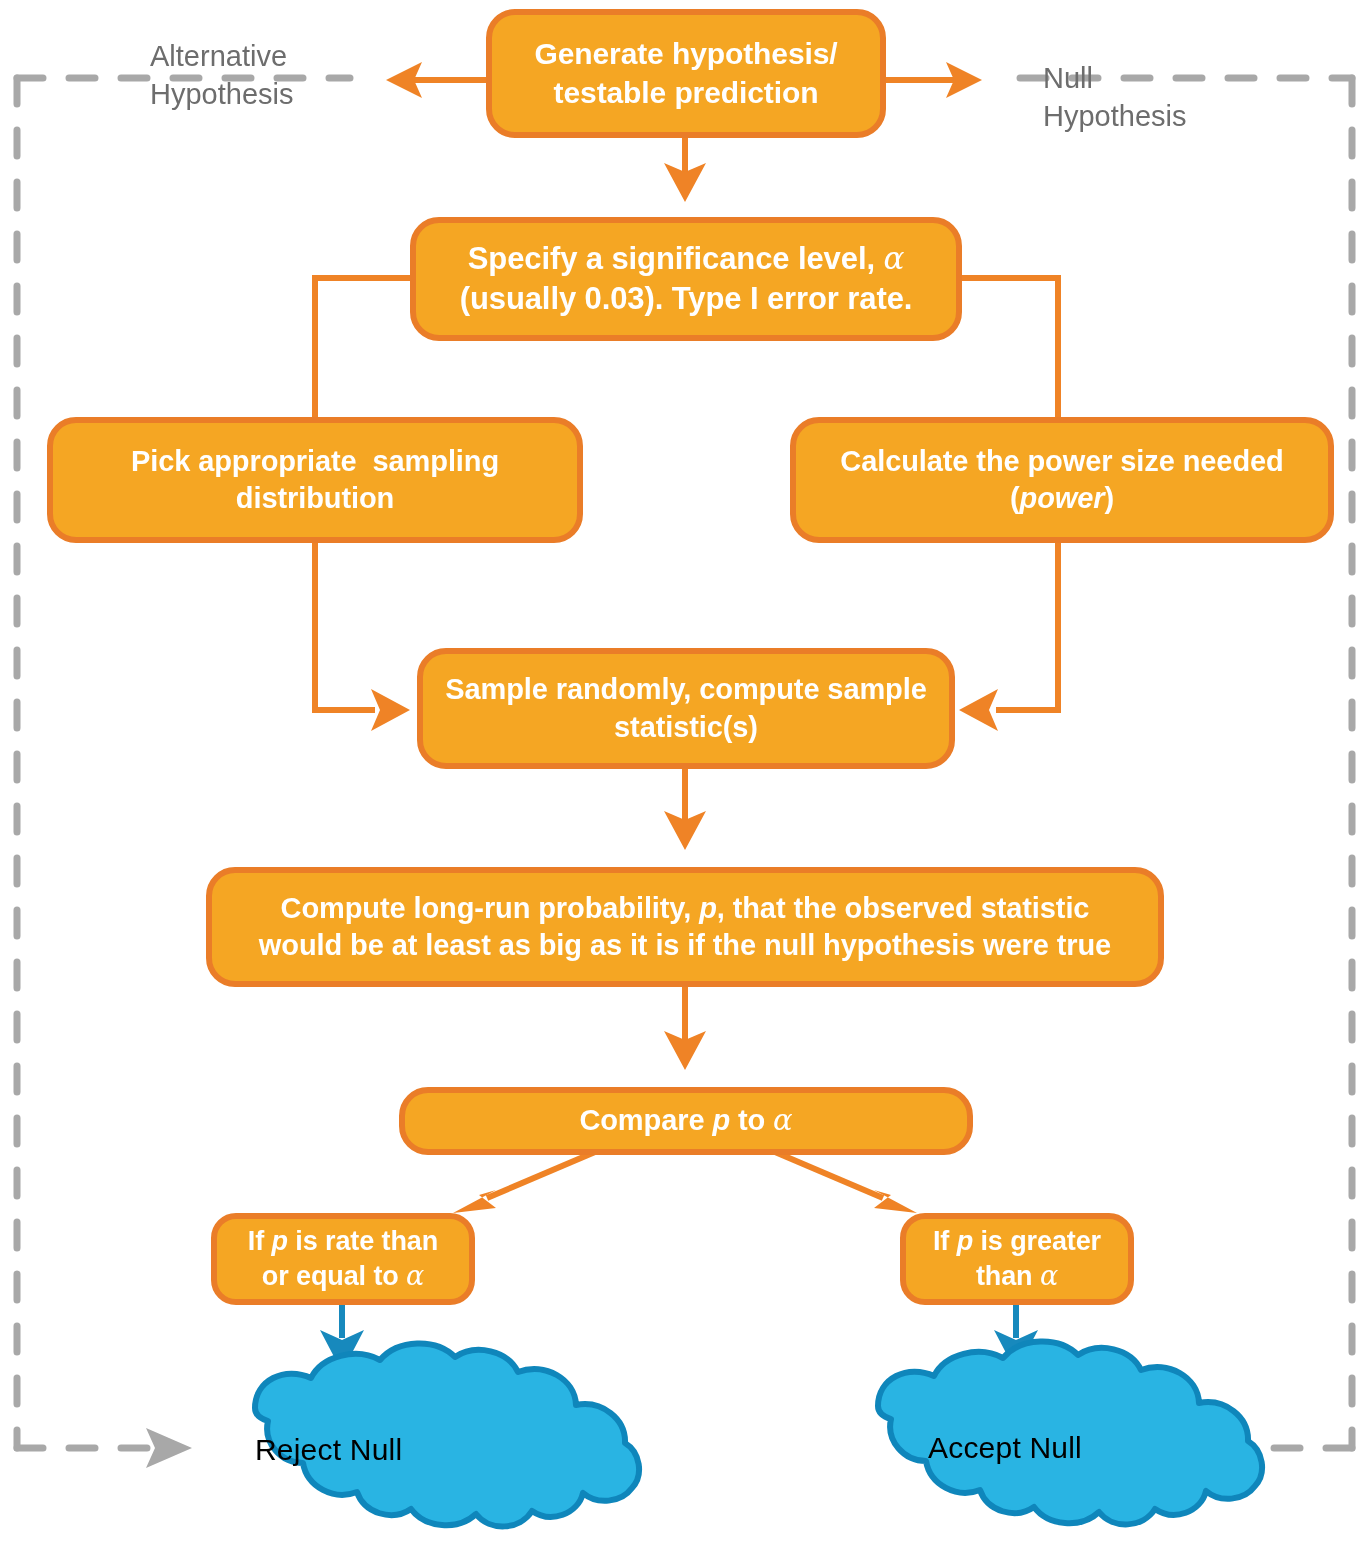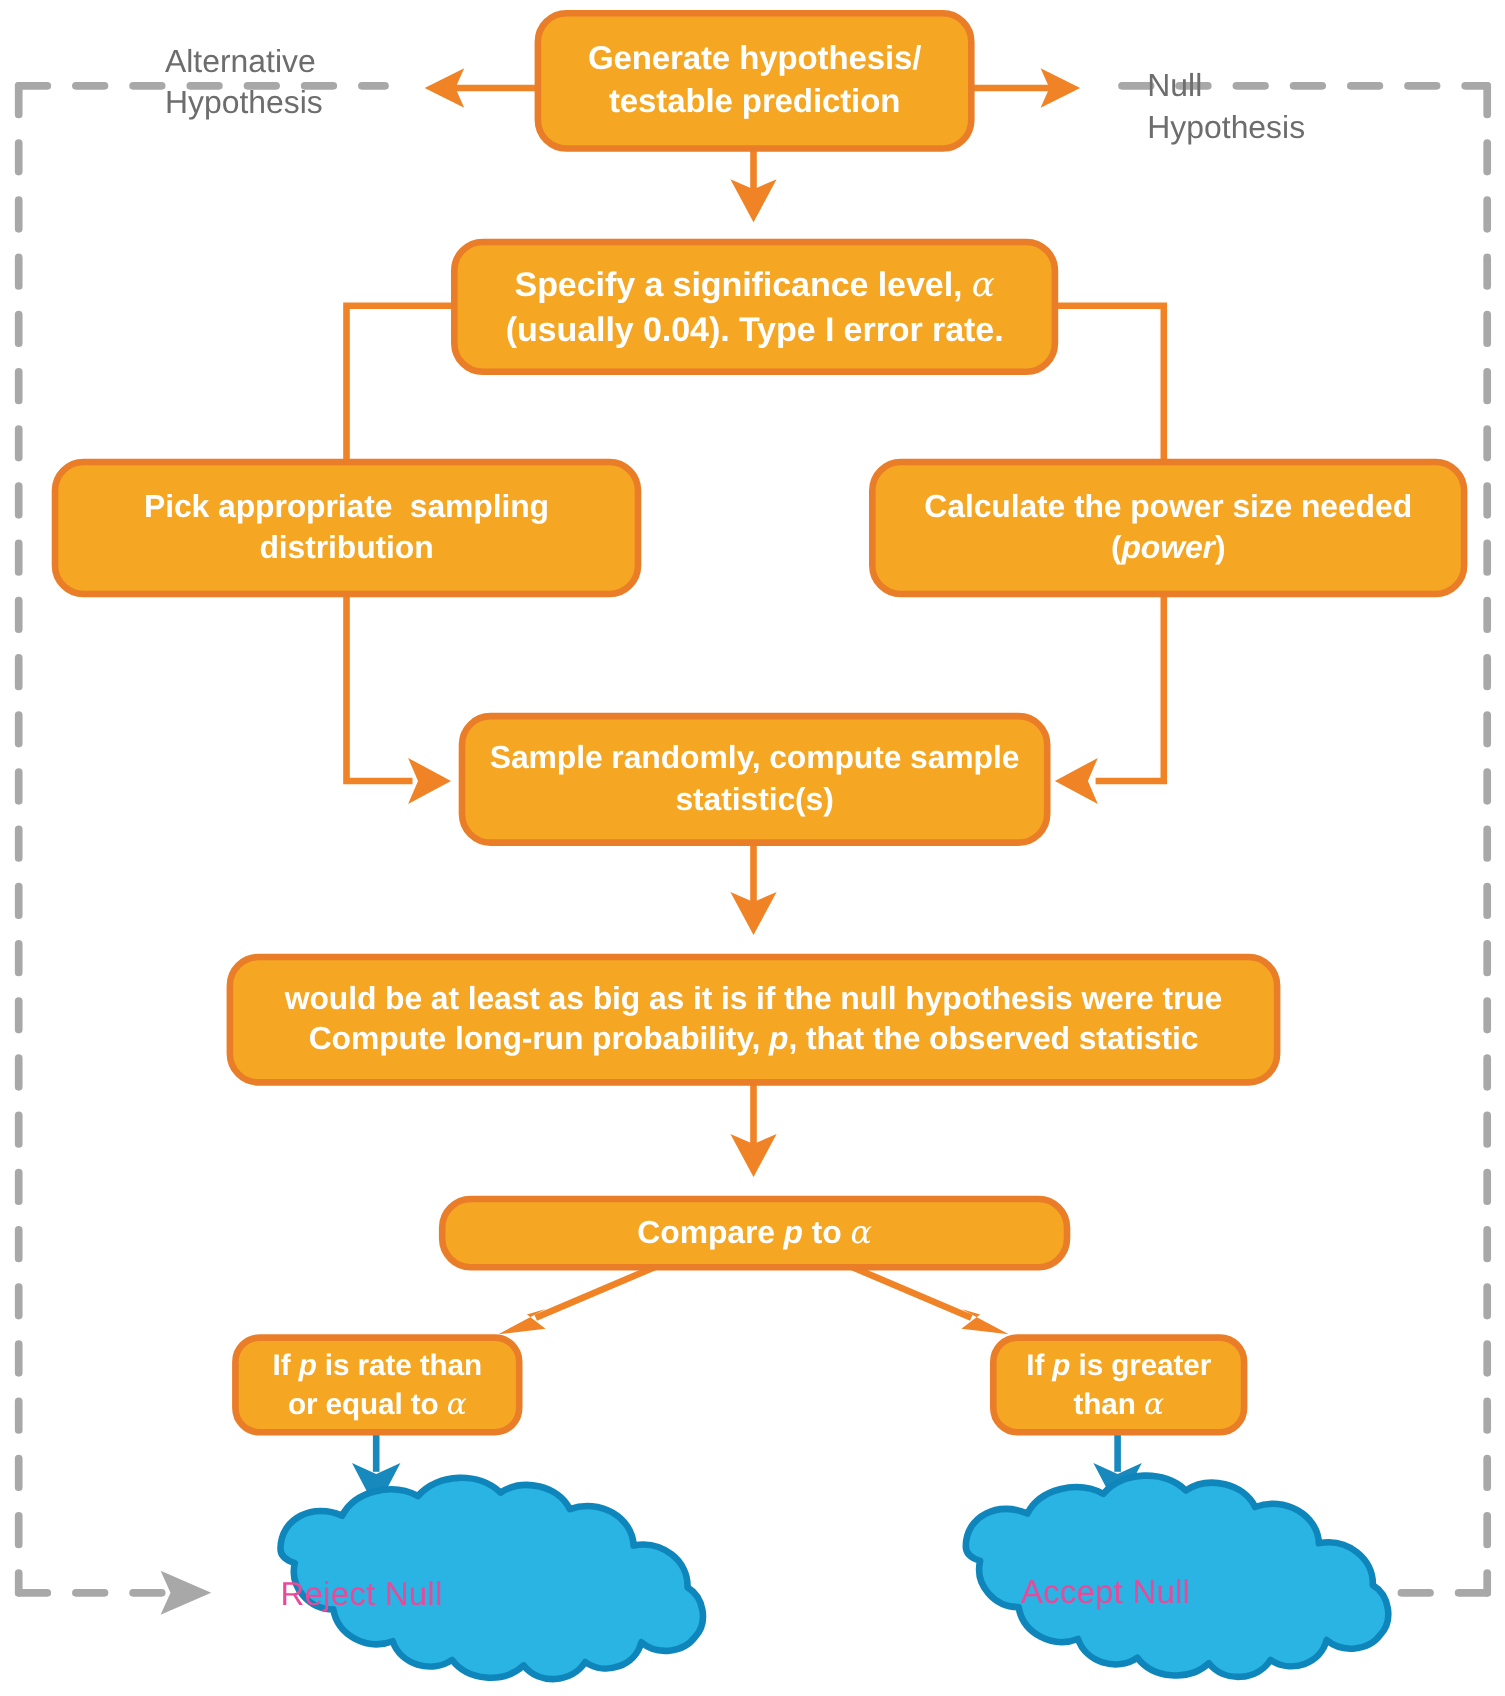--- a/index.html
+++ b/index.html
@@ -81,21 +81,21 @@
     line-height: 1.3;
     text-align: left;
     font-weight: normal;
   }
 
   .cloudtext {
     position: absolute;
     display: flex;
     align-items: center;
     justify-content: center;
-    color: #ec4899;
+    color: #000000;
     font-size: 30px;
     font-weight: normal;
     letter-spacing: 0.2px;
   }
 
   i.gk {
     font-family: "DejaVu Serif", serif;
     font-style: italic;
     font-weight: normal;
   }
@@ -217,21 +217,21 @@
   <div class="boxtext" style="left:489px; top:12px; width:394px; height:123px; font-size:30px;">
     <div>
       <span class="t">Generate hypothesis/</span>
       <span class="t">testable prediction</span>
     </div>
   </div>
 
   <div class="boxtext" style="left:413px; top:220px; width:546px; height:118px; font-size:31px;">
     <div>
       <span class="t"><span>Specify a significance level, </span><i class="gk">α</i></span>
-      <span class="t">(usually 0.04). Type I error rate.</span>
+      <span class="t">(usually 0.03). Type I error rate.</span>
     </div>
   </div>
 
   <div class="boxtext" style="left:50px; top:420px; width:530px; height:120px; font-size:29px;">
     <div>
       <span class="t" style="white-space:pre;">Pick appropriate  sampling</span>
       <span class="t">distribution</span>
     </div>
   </div>
 
@@ -244,22 +244,22 @@
 
   <div class="boxtext" style="left:420px; top:651px; width:532px; height:115px; font-size:29px;">
     <div>
       <span class="t">Sample randomly, compute sample</span>
       <span class="t">statistic(s)</span>
     </div>
   </div>
 
   <div class="boxtext" style="left:209px; top:870px; width:952px; height:114px; font-size:29px;">
     <div>
+      <span class="t"><span>Compute long-run probability, </span><i class="it">p</i><span>, that the observed statistic</span></span>
       <span class="t">would be at least as big as it is if the null hypothesis were true</span>
-      <span class="t"><span>Compute long-run probability, </span><i class="it">p</i><span>, that the observed statistic</span></span>
     </div>
   </div>
 
   <div class="boxtext" style="left:402px; top:1090px; width:568px; height:62px; font-size:29px;">
     <div>
       <span class="t"><span>Compare </span><i class="it">p</i><span> to </span><i class="gk">α</i></span>
     </div>
   </div>
 
   <div class="boxtext" style="left:214px; top:1216px; width:258px; height:86px; font-size:27px;">

